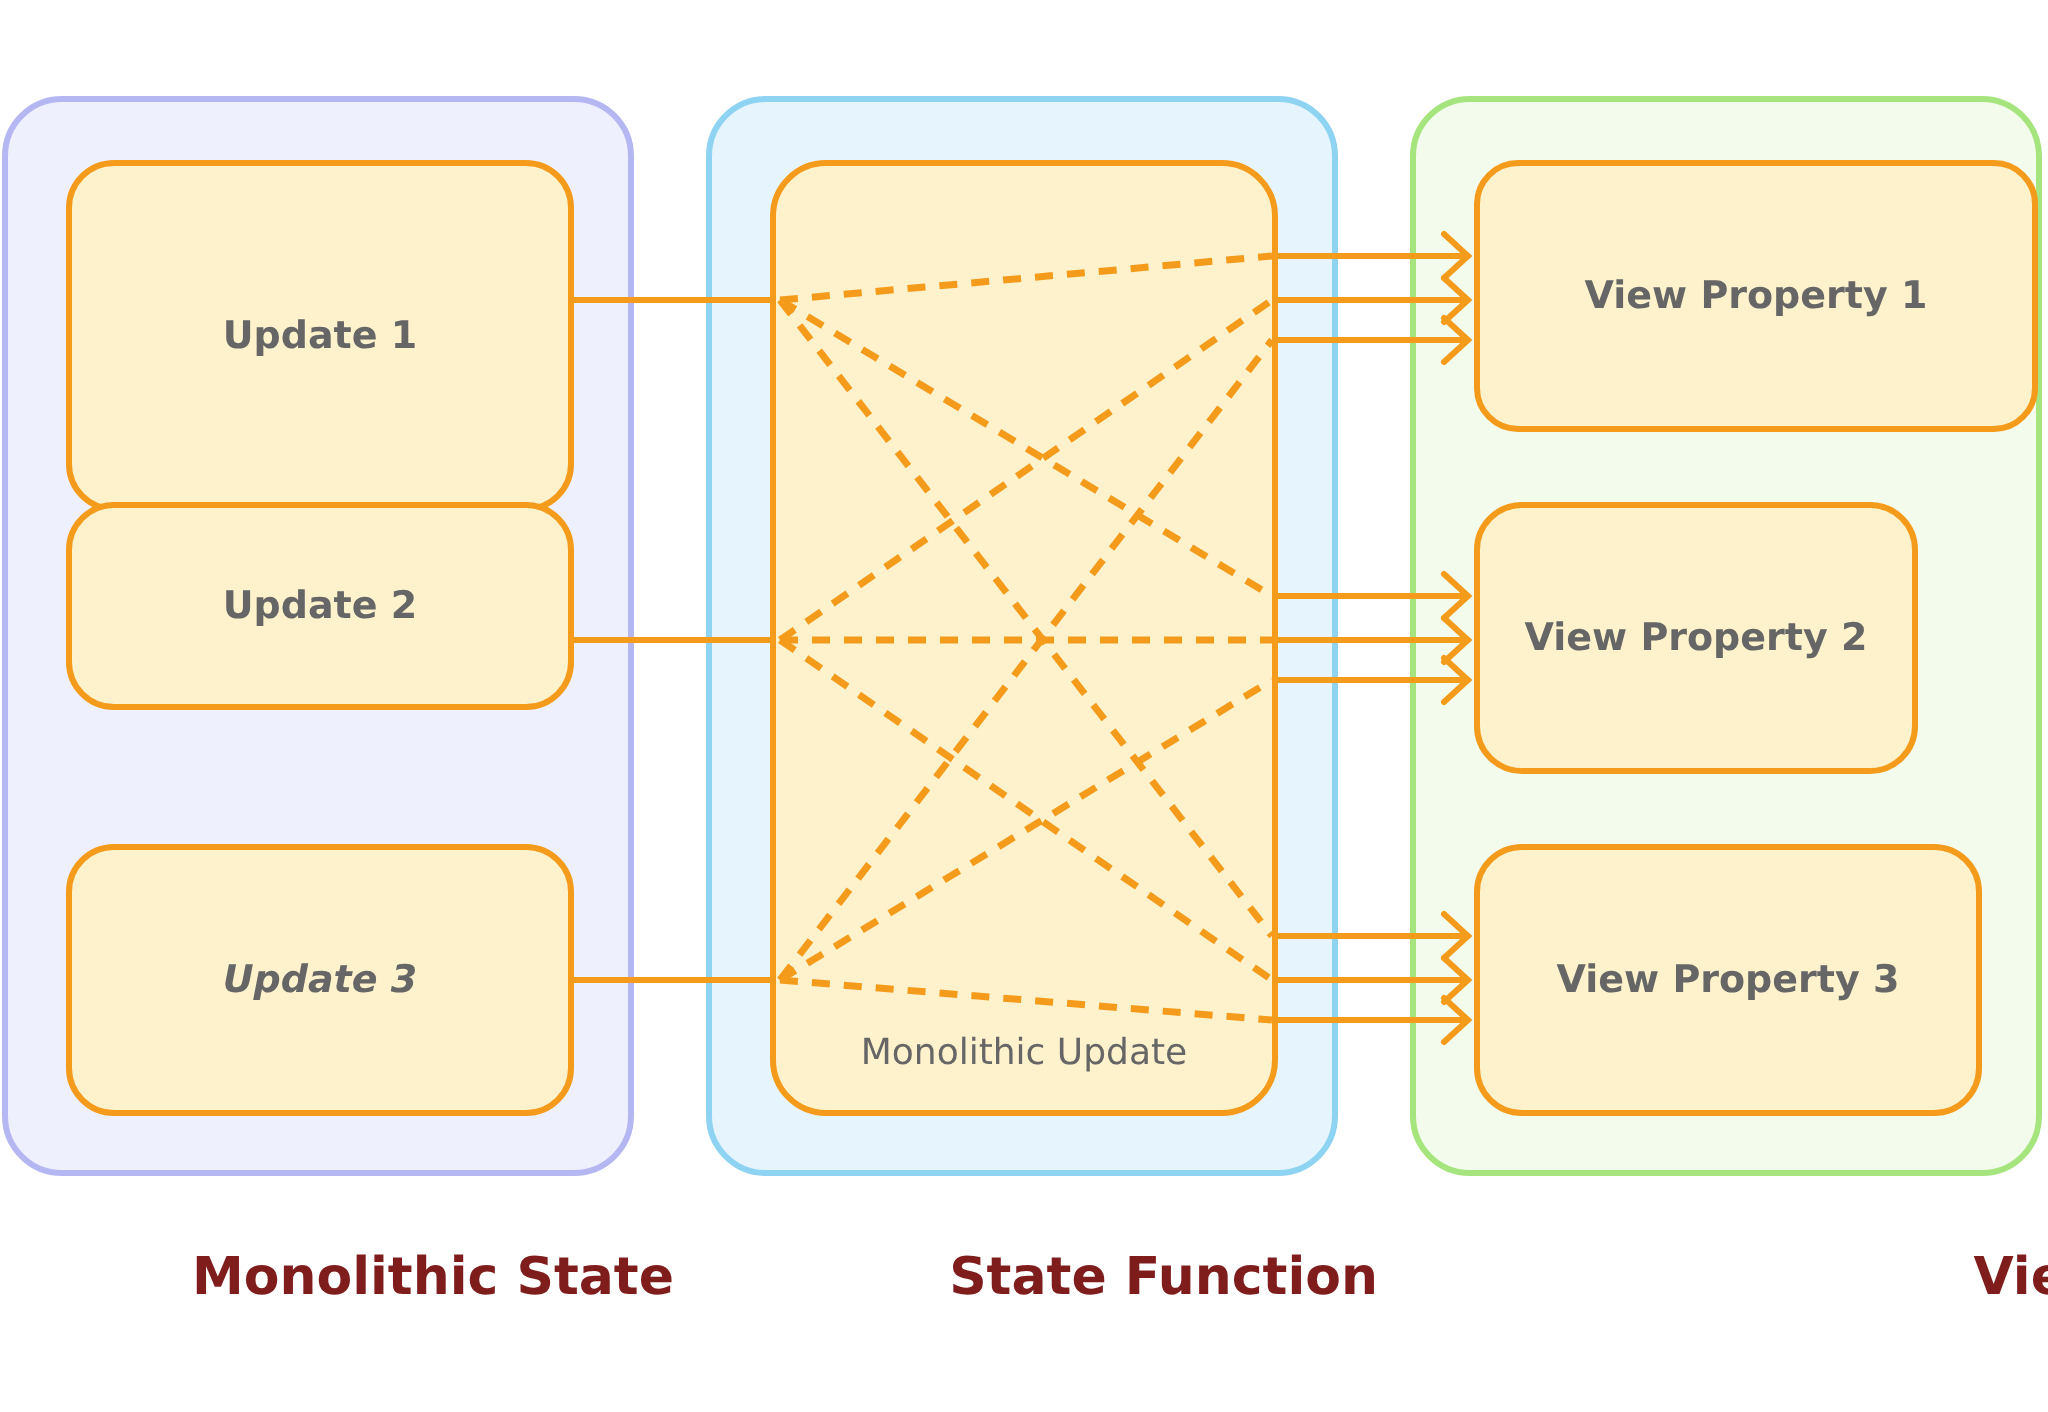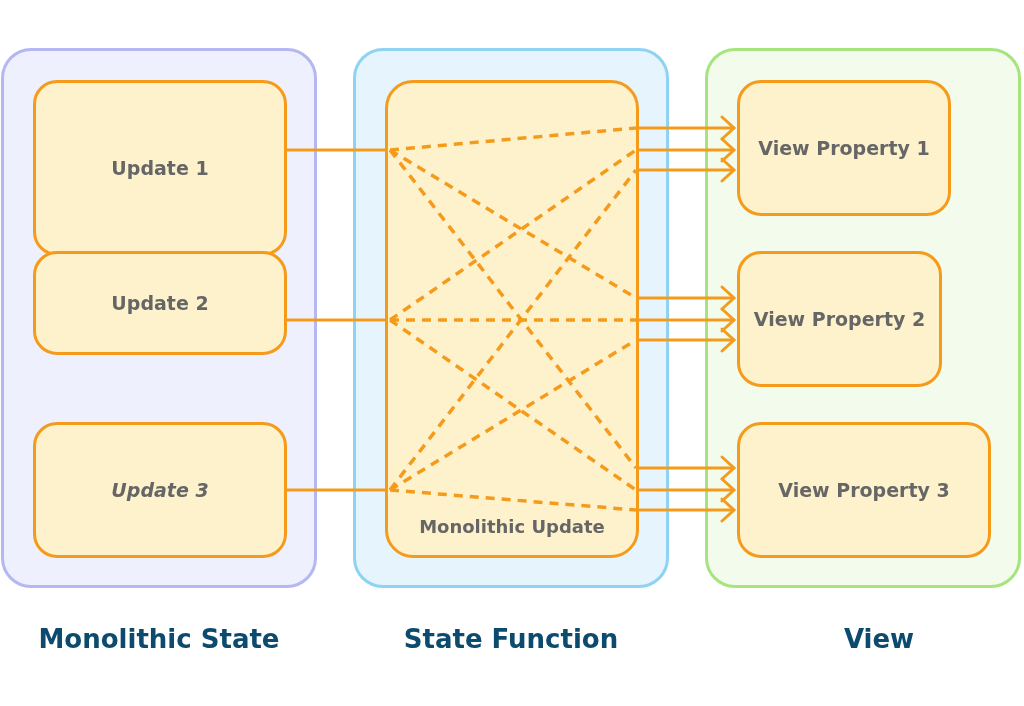--- a/index.html
+++ b/index.html
@@ -2,24 +2,24 @@
 <html><head>
 <meta charset="utf-8">
 <style>
   html,body{margin:0;padding:0;background:#ffffff;}
   body{width:1024px;height:706px;position:relative;overflow:hidden;font-family:"DejaVu Sans","Liberation Sans",sans-serif;}
   .panel{position:absolute;top:48px;height:540px;border-radius:30px;box-sizing:border-box;border:3px solid;}
   #panel-state{left:1px;width:316px;background:#eff0fd;border-color:#b5b7f3;}
   #panel-update{left:353px;width:316px;background:#e6f5fd;border-color:#8fd3f2;}
   #panel-view{left:705px;width:316px;background:#f3fbec;border-color:#a6e57e;}
   .node{position:absolute;box-sizing:border-box;border:3px solid #f59b1c;background:#fef2cc;border-radius:24px;display:flex;align-items:center;justify-content:center;color:#666666;font-weight:bold;font-size:19px;}
-  .caption{position:absolute;top:624px;font-weight:bold;font-size:26px;color:#0c4a6e;text-align:center;width:316px;}
+  .caption{position:absolute;top:624px;font-weight:bold;font-size:26px;color:#7f1d1d;text-align:right;width:316px;padding-left:20px;}
   svg#wires{position:absolute;left:0;top:0;}
   #mono{position:absolute;left:385px;top:80px;width:254px;height:478px;box-sizing:border-box;border:3px solid #f59b1c;background:#fef2cc;border-radius:28px;}
-  #mono-label{position:absolute;left:385px;top:516px;width:254px;text-align:center;font-weight:bold;font-size:18px;color:#666666;}
+  #mono-label{position:absolute;left:385px;top:516px;width:254px;text-align:center;font-weight:normal;font-size:18px;color:#666666;}
 </style>
 </head>
 <body>
 
 <div class="panel" id="panel-state"></div>
 <div class="panel" id="panel-update"></div>
 <div class="panel" id="panel-view"></div>
 
 <div id="mono"></div>
 
@@ -67,24 +67,24 @@
 <div class="node" style="left:33px;top:80px;width:254px;height:176px;">
     <span>Update 1</span>
   </div>
 <div class="node" style="left:33px;top:251px;width:254px;height:104px;">
     <span>Update 2</span>
   </div>
 <div class="node" style="left:33px;top:422px;width:254px;height:136px;font-style:italic;">
     <span>Update 3</span>
   </div>
 
-<div class="node" style="left:737px;top:80px;width:214px;height:136px;">
+<div class="node" style="left:737px;top:80px;width:282px;height:136px;border-radius:22px;">
     <span>View Property 1</span>
   </div>
-<div class="node" style="left:737px;top:251px;width:205px;height:136px;">
+<div class="node" style="left:737px;top:251px;width:222px;height:136px;">
     <span>View Property 2</span>
   </div>
 <div class="node" style="left:737px;top:422px;width:254px;height:136px;">
     <span>View Property 3</span>
   </div>
 
 <div class="caption" style="left:1px;">Monolithic State</div>
 <div class="caption" style="left:353px;">State Function</div>
 <div class="caption" style="left:721px;">View</div>
 

